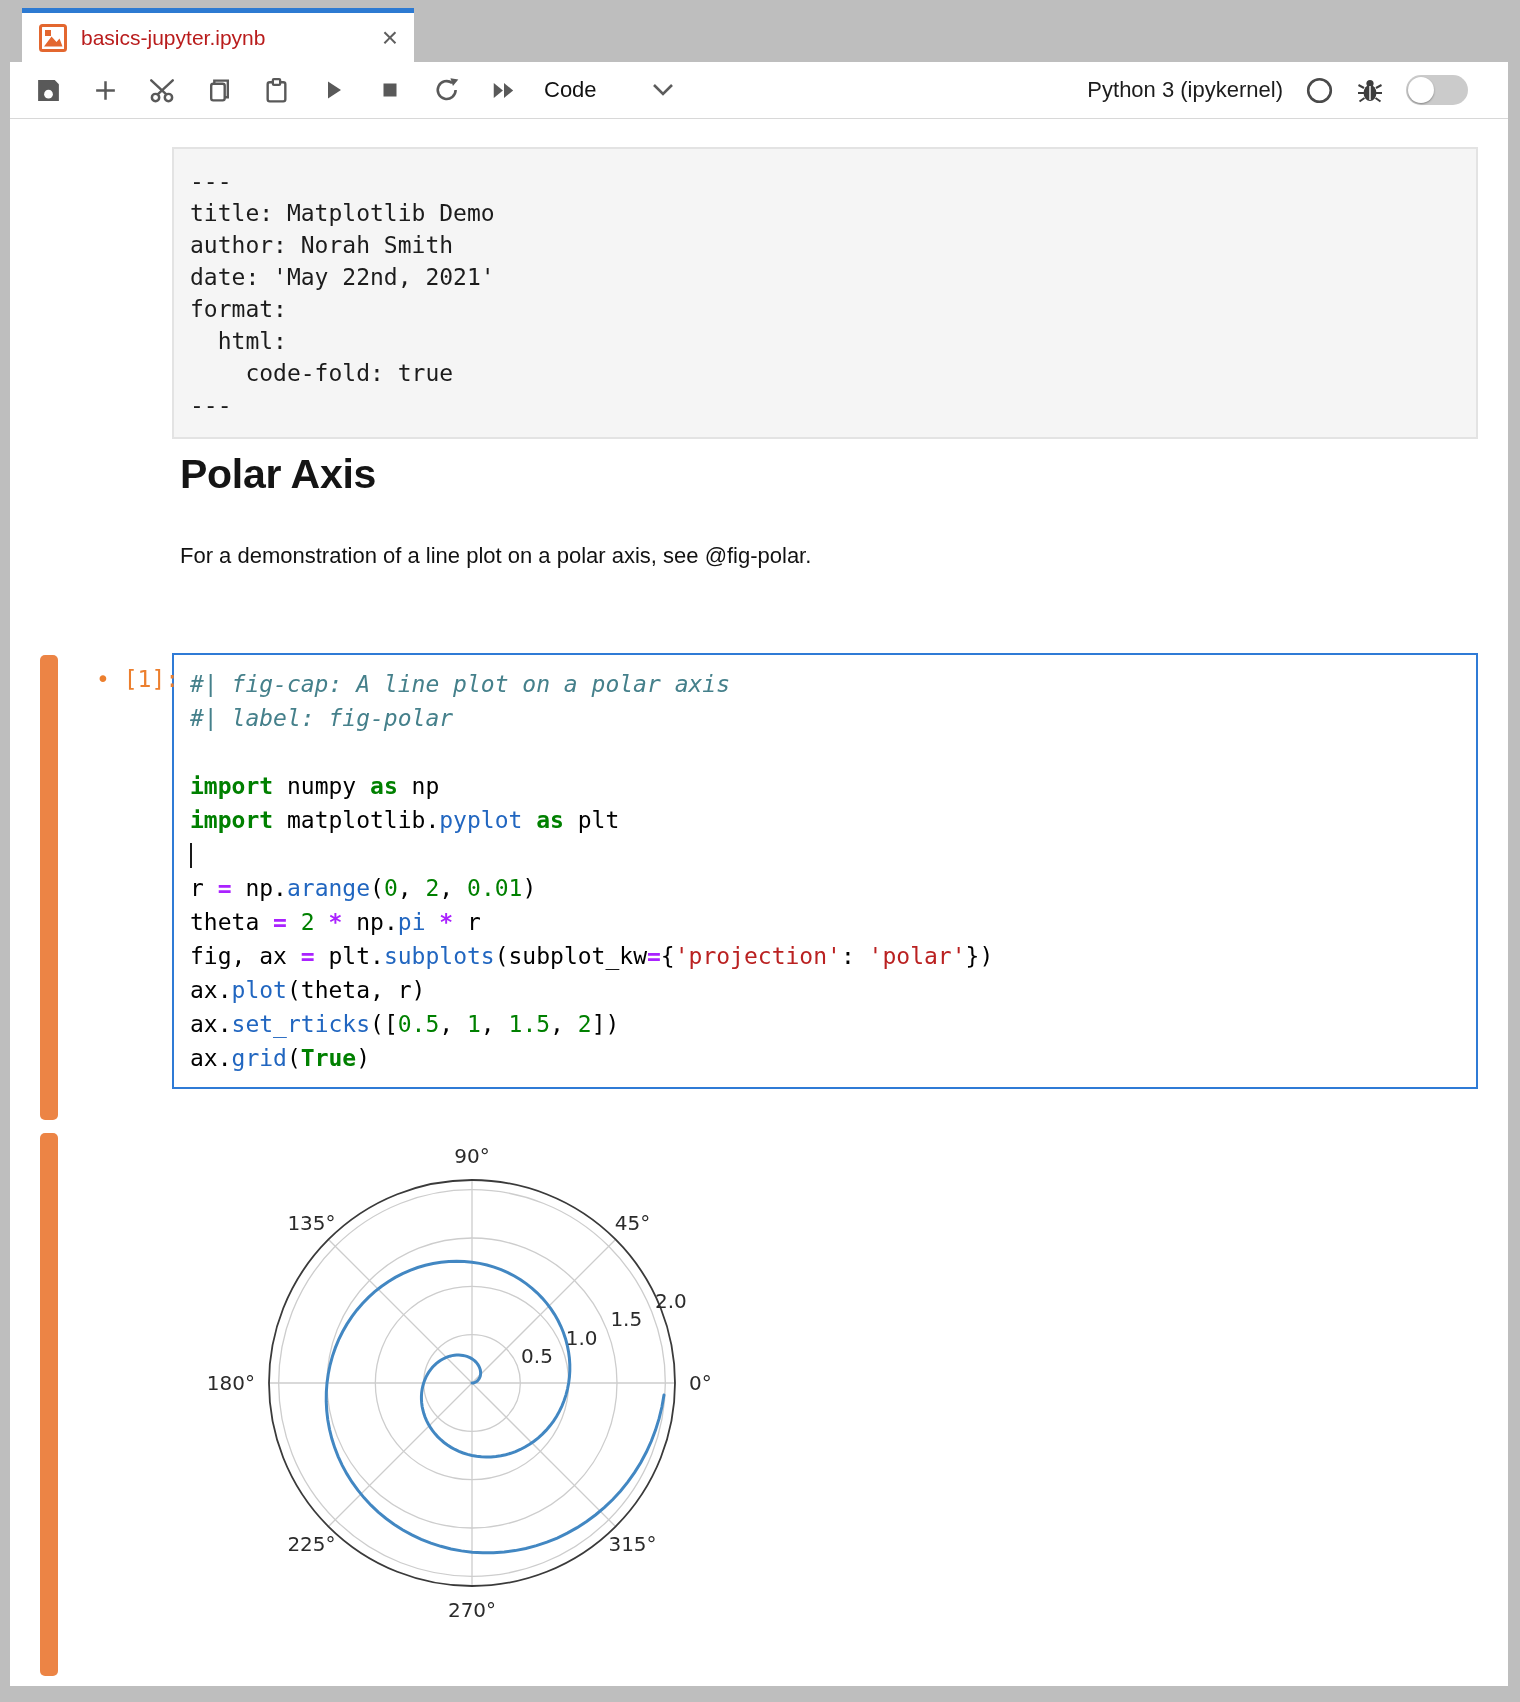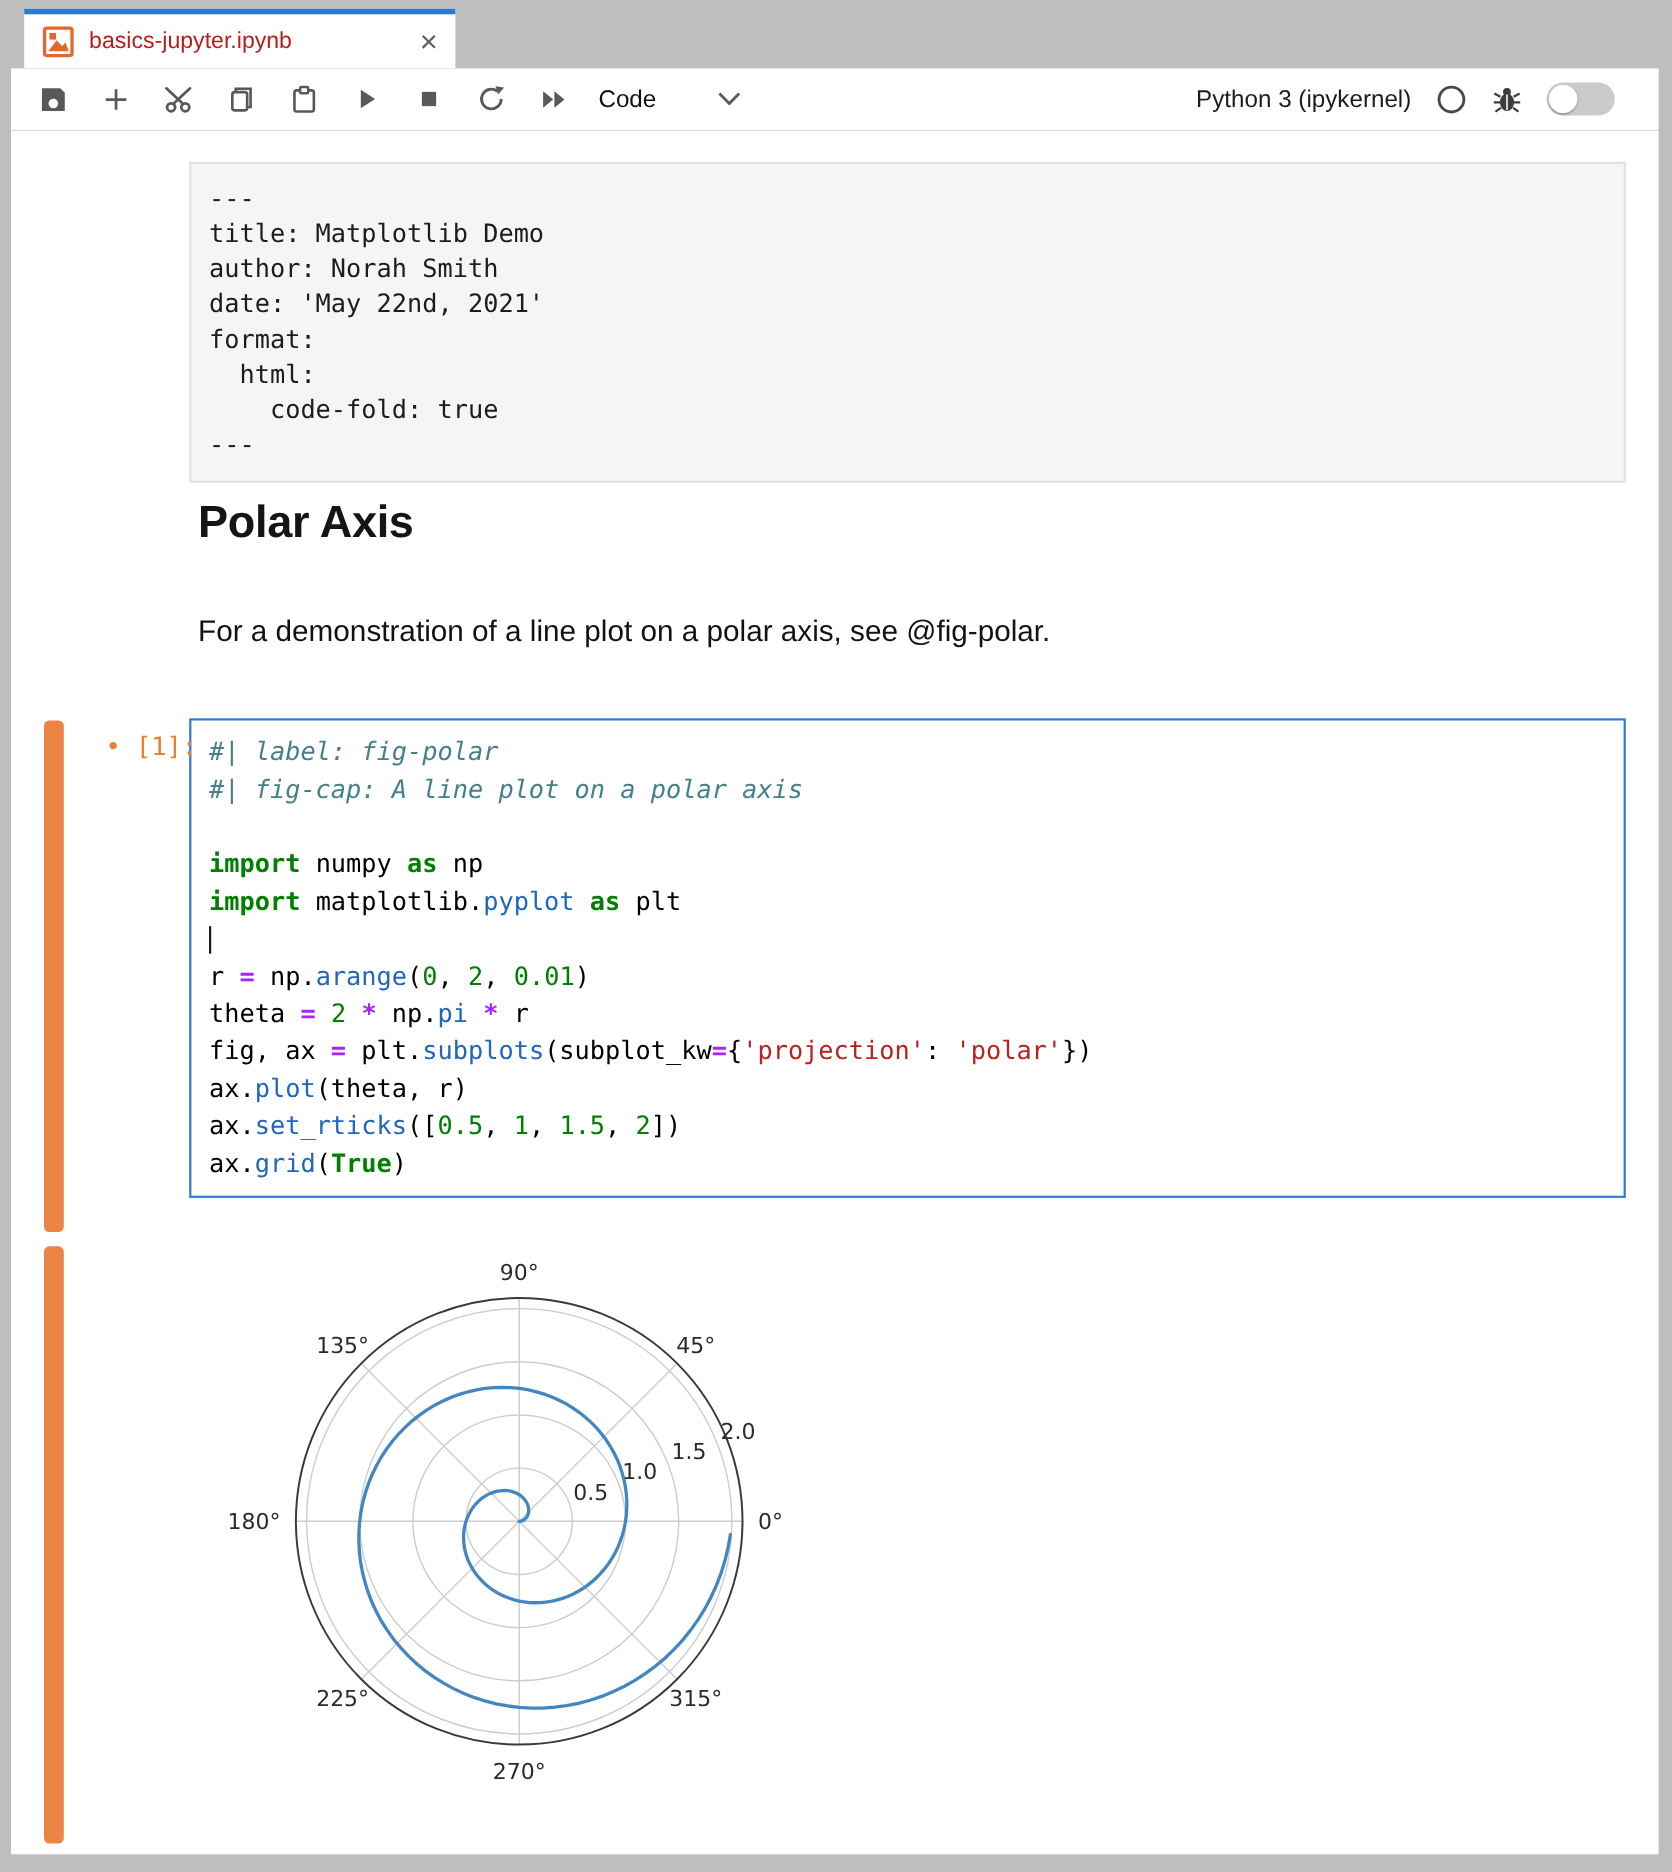--- a/index.html
+++ b/index.html
@@ -26,21 +26,21 @@
   .toggle .knob{position:absolute;left:2px;top:2px;width:26px;height:26px;border-radius:50%;
                 background:#fff;box-shadow:0 1px 2px rgba(0,0,0,.35);}
   
   .content{position:absolute;top:57px;left:0;right:0;bottom:0;background:#fff;overflow:hidden;}
   .raw-cell{position:absolute;top:28px;left:162px;width:1270px;background:#f5f5f5;
             border:2px solid #e3e3e3;padding:16px 16px;}
   .raw-cell pre{margin:0;font-family:"DejaVu Sans Mono",monospace;font-size:23px;
                 line-height:32px;color:#1c1c1c;white-space:pre;}
   .md-h1{position:absolute;top:332px;left:170px;margin:0;font-size:41px;font-weight:700;
          color:#151515;letter-spacing:-.3px;}
-  .md-p{position:absolute;top:440px;left:170px;margin:0;font-size:27px;color:#121212;}
+  .md-p{position:absolute;top:424px;left:170px;margin:0;font-size:22px;color:#121212;}
   .cell-row{position:absolute;left:0;right:0;}
   .gutter-bar{position:absolute;left:30px;width:18px;border-radius:5px;background:#ec8445;}
   .exec-count{position:absolute;left:86px;top:13px;font-family:"DejaVu Sans Mono",monospace;
               font-size:23px;color:#ec7f2e;white-space:pre;}
   .code-cell{margin-left:162px;margin-right:30px;border:2px solid #2f7bd6;background:#fff;
              padding:12px 16px;}
   .code-line{min-height:34px;line-height:34px;font-family:"DejaVu Sans Mono",monospace;
              font-size:23px;white-space:pre;color:#000;}
   .tk-kw{color:var(--kw);font-weight:bold;}
   .tk-fn{color:var(--fn);}
@@ -165,22 +165,22 @@
       </div>
 
       <h1 class="md-h1">Polar Axis</h1>
       <p class="md-p">For a demonstration of a line plot on a polar axis, see @fig-polar.</p>
 
       <div class="cell-row" style="top:534px;">
         <div class="gutter-bar" style="top:2px;height:465px;"></div>
         <div class="exec-count">• [1]:</div>
         <div class="code-cell">
           <div id="code-lines">
+              <div class="code-line"><span class="tk-cm">#| fig-cap: A line plot on a polar axis</span></div>
               <div class="code-line"><span class="tk-cm">#| label: fig-polar</span></div>
-              <div class="code-line"><span class="tk-cm">#| fig-cap: A line plot on a polar axis</span></div>
               <div class="code-line"></div>
               <div class="code-line"><span class="tk-kw">import</span><span class="tk-tx"> numpy </span><span class="tk-kw">as</span><span class="tk-tx"> np</span></div>
               <div class="code-line"><span class="tk-kw">import</span><span class="tk-tx"> matplotlib.</span><span class="tk-fn">pyplot</span><span class="tk-tx"> </span><span class="tk-kw">as</span><span class="tk-tx"> plt</span></div>
               <div class="code-line"><span class="caret"></span></div>
               <div class="code-line"><span class="tk-tx">r </span><span class="tk-op">=</span><span class="tk-tx"> np.</span><span class="tk-fn">arange</span><span class="tk-tx">(</span><span class="tk-num">0</span><span class="tk-tx">, </span><span class="tk-num">2</span><span class="tk-tx">, </span><span class="tk-num">0.01</span><span class="tk-tx">)</span></div>
               <div class="code-line"><span class="tk-tx">theta </span><span class="tk-op">=</span><span class="tk-tx"> </span><span class="tk-num">2</span><span class="tk-tx"> </span><span class="tk-op">*</span><span class="tk-tx"> np.</span><span class="tk-fn">pi</span><span class="tk-tx"> </span><span class="tk-op">*</span><span class="tk-tx"> r</span></div>
               <div class="code-line"><span class="tk-tx">fig, ax </span><span class="tk-op">=</span><span class="tk-tx"> plt.</span><span class="tk-fn">subplots</span><span class="tk-tx">(subplot_kw</span><span class="tk-op">=</span><span class="tk-tx">{</span><span class="tk-str">'projection'</span><span class="tk-tx">: </span><span class="tk-str">'polar'</span><span class="tk-tx">})</span></div>
               <div class="code-line"><span class="tk-tx">ax.</span><span class="tk-fn">plot</span><span class="tk-tx">(theta, r)</span></div>
               <div class="code-line"><span class="tk-tx">ax.</span><span class="tk-fn">set_rticks</span><span class="tk-tx">([</span><span class="tk-num">0.5</span><span class="tk-tx">, </span><span class="tk-num">1</span><span class="tk-tx">, </span><span class="tk-num">1.5</span><span class="tk-tx">, </span><span class="tk-num">2</span><span class="tk-tx">])</span></div>
               <div class="code-line"><span class="tk-tx">ax.</span><span class="tk-fn">grid</span><span class="tk-tx">(</span><span class="tk-kw">True</span><span class="tk-tx">)</span></div>

